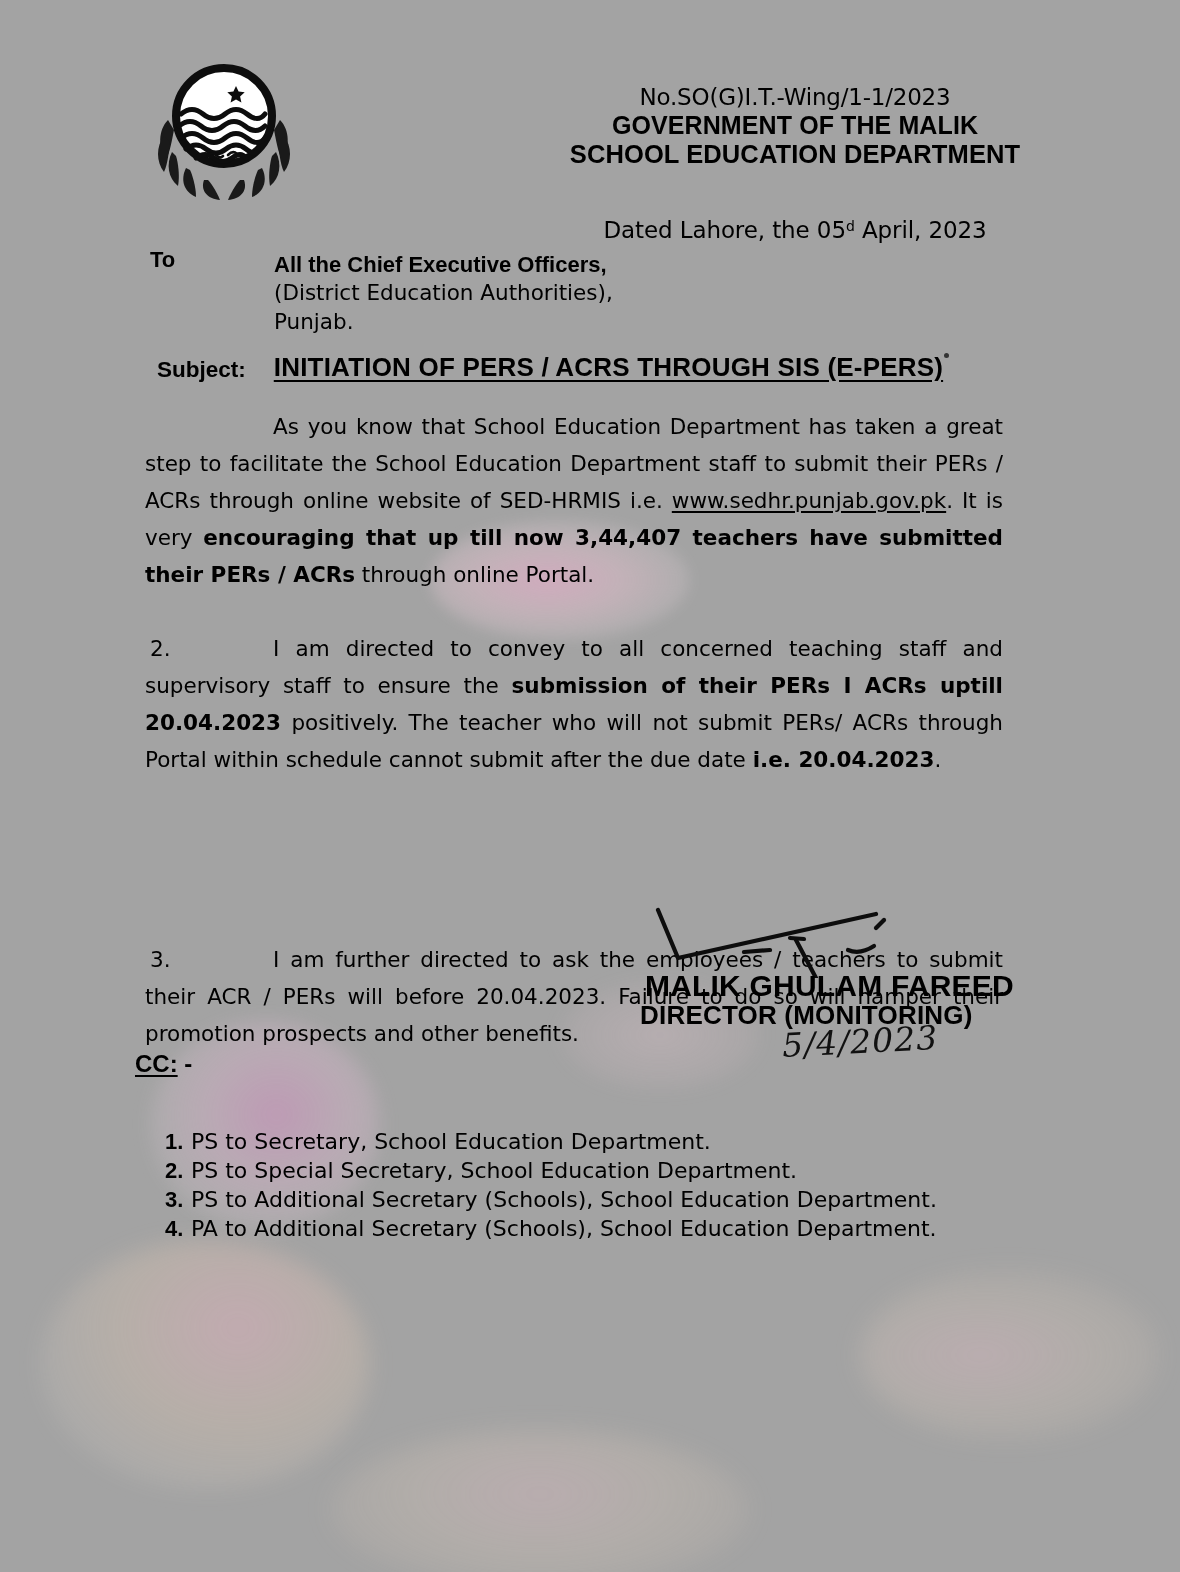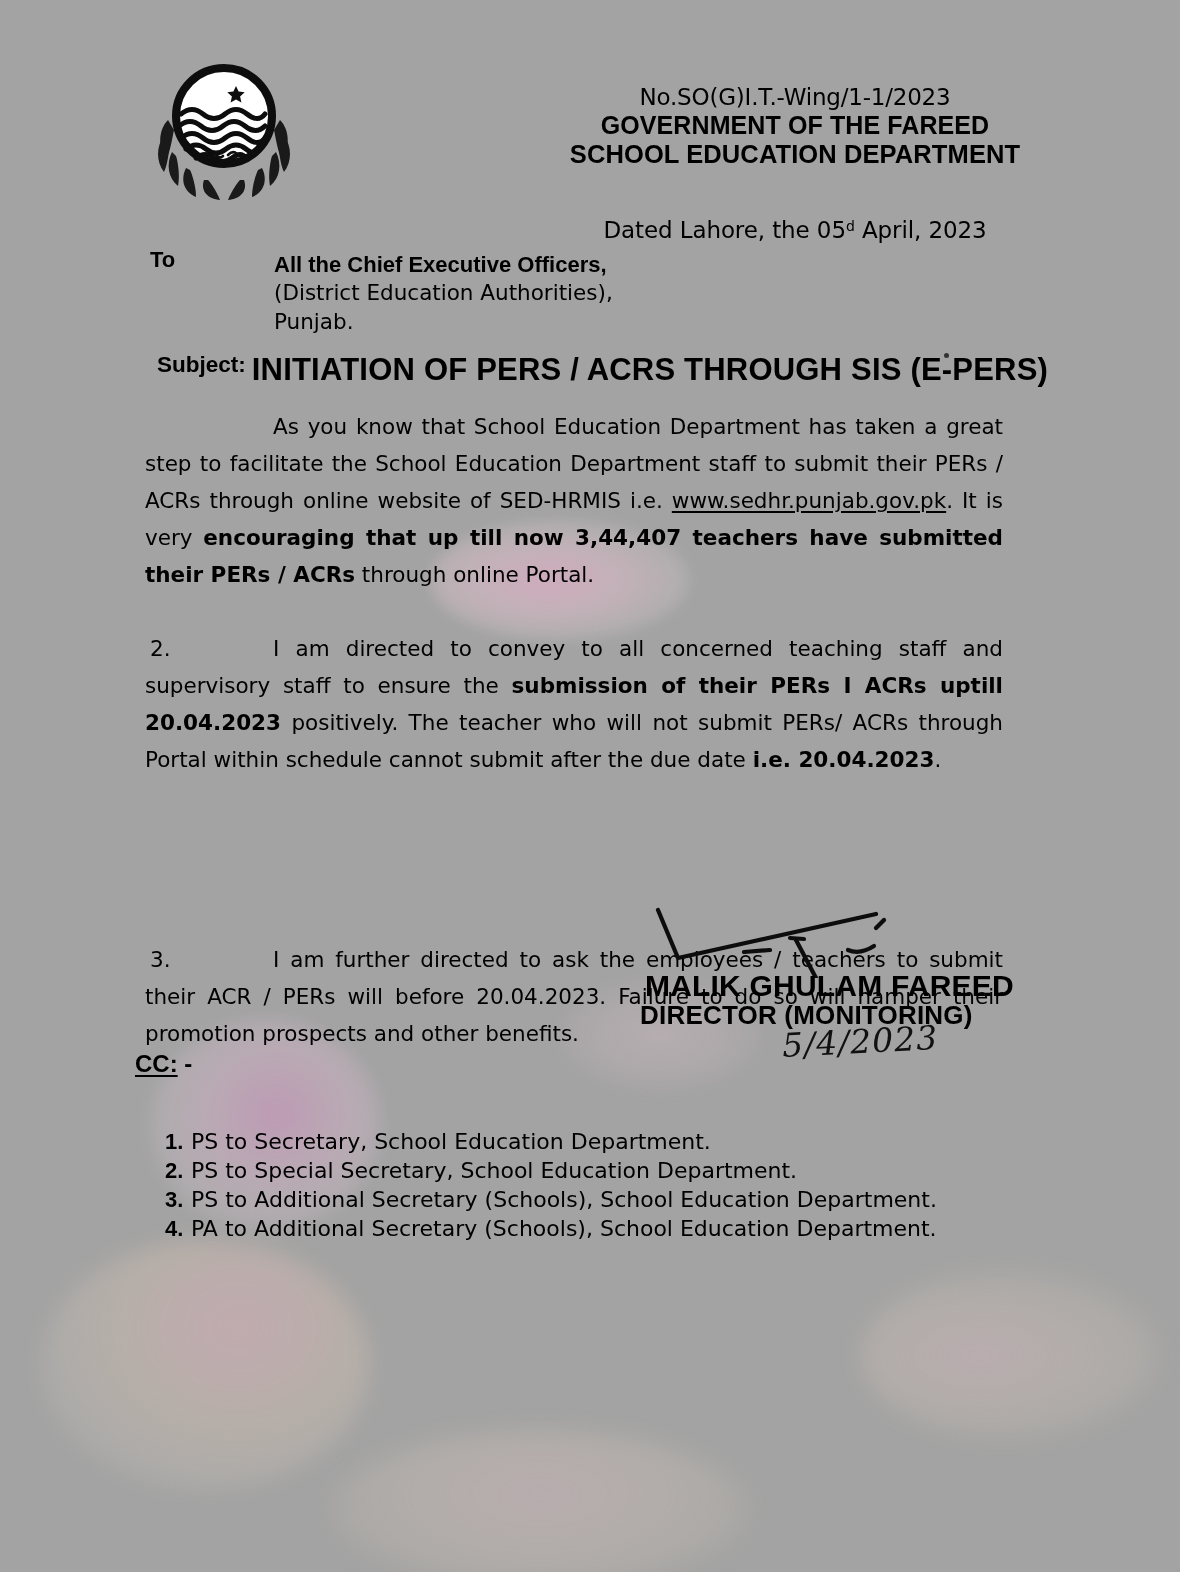--- a/index.html
+++ b/index.html
@@ -151,32 +151,33 @@
     font-family: "Liberation Sans", sans-serif;
     font-weight: bold;
     font-size: 22px;
   }
 
   
   .subject-row {
     position: absolute;
     left: 157px; top: 352px;
     display: flex;
-    align-items: flex-start;
-    gap: 6px;
+    align-items: flex-end;
+    gap: 28px;
   }
   .subject-label {
     font-family: "Liberation Sans", sans-serif;
     font-weight: bold;
     font-size: 22.5px;
   }
   .subject-value {
     font-family: "Liberation Sans", sans-serif;
     font-weight: bold;
-    font-size: 31px;
+    font-size: 26px;
+    text-decoration: underline;
     text-underline-offset: 4px;
     letter-spacing: 0.2px;
   }
 
   
   .body-block {
     position: absolute;
     left: 145px;
     width: 858px;
     font-family: "DejaVu Sans", sans-serif;
@@ -319,21 +320,21 @@
 
         <g stroke="#0d0d0d" stroke-width="2.6" fill="none" stroke-linecap="round">
           <path d="M56 104 q4 -5 8 -1 t7 1"></path>
           <path d="M76 103 q5 -5 9 -1"></path>
         </g>
       </svg>
     </div>
 
     <div class="letterhead">
       <div class="lh-ref">No.SO(G)I.T.-Wing/1-1/2023</div>
-      <div class="lh-gov">GOVERNMENT OF THE FAREED</div>
+      <div class="lh-gov">GOVERNMENT OF THE MALIK</div>
       <div class="lh-dept">SCHOOL EDUCATION DEPARTMENT</div>
       <div class="lh-date"><span>Dated Lahore, the 05</span><sup>d</sup><span> April, 2023</span></div>
     </div>
 
     <div class="to-label">To</div>
     <div class="addressee">
       <div class="a1">All the Chief Executive Officers,</div>
       <div>(District Education Authorities),</div>
       <div>Punjab.</div>
     </div>

